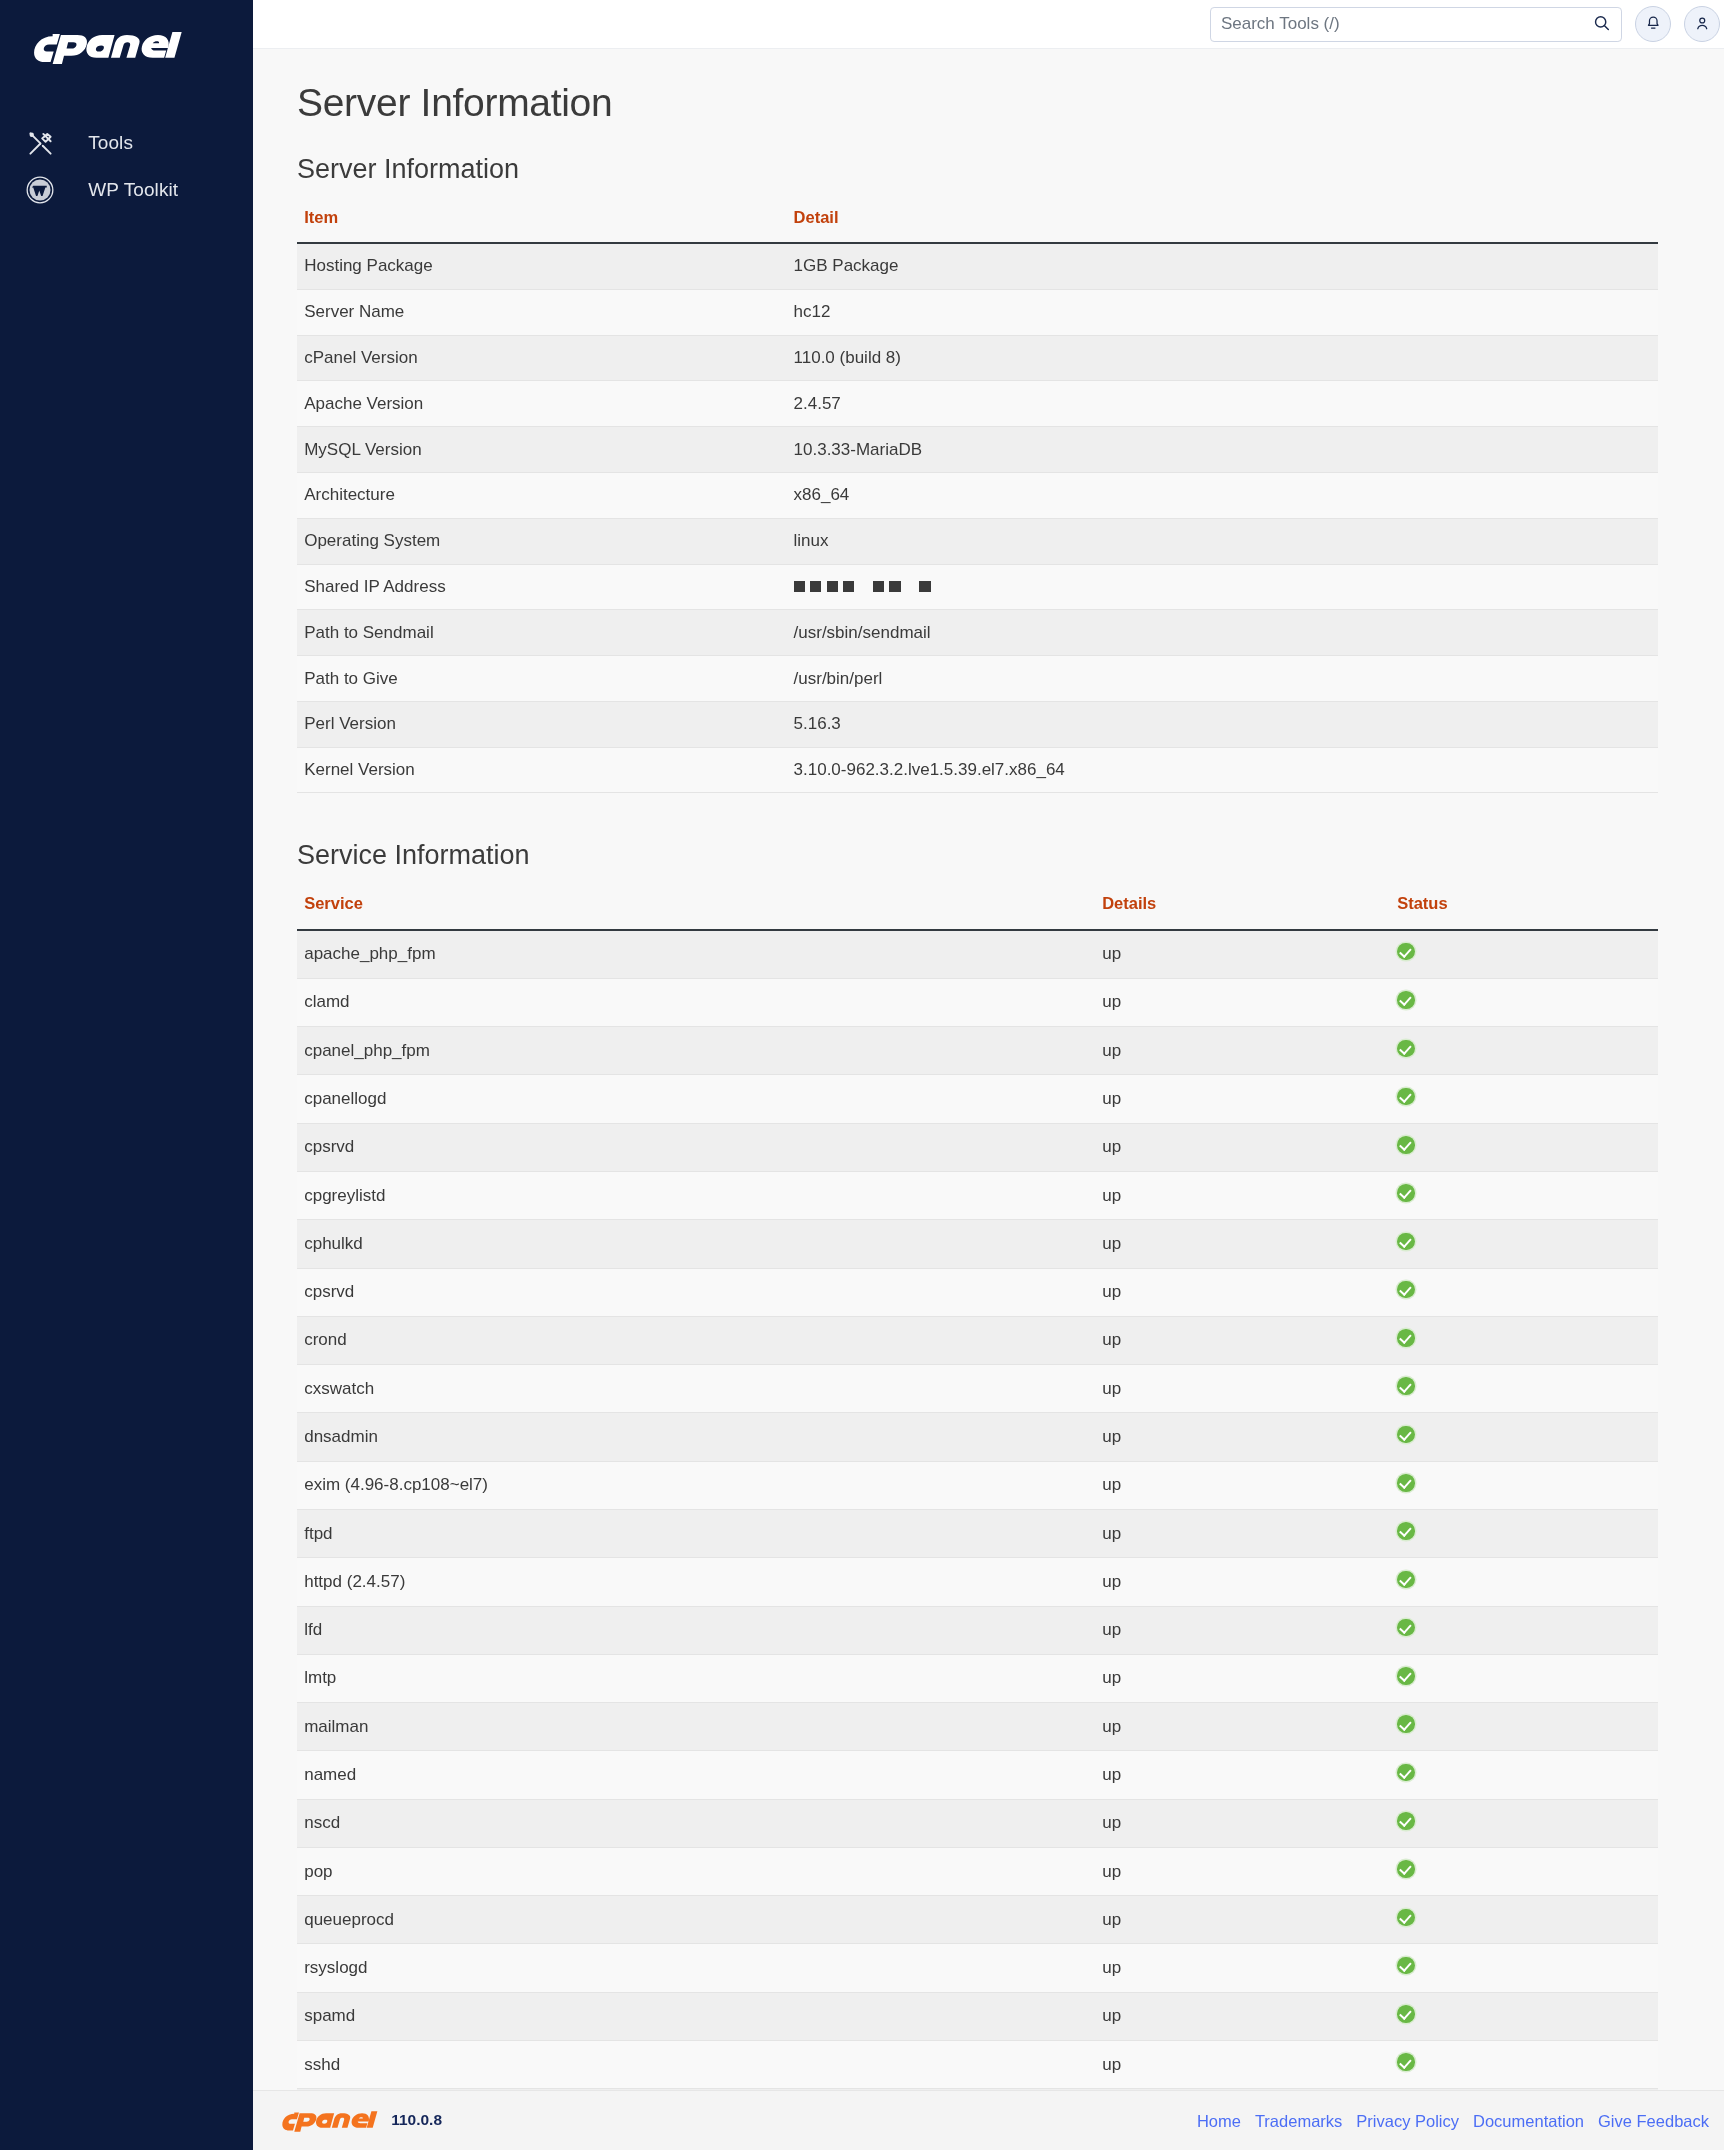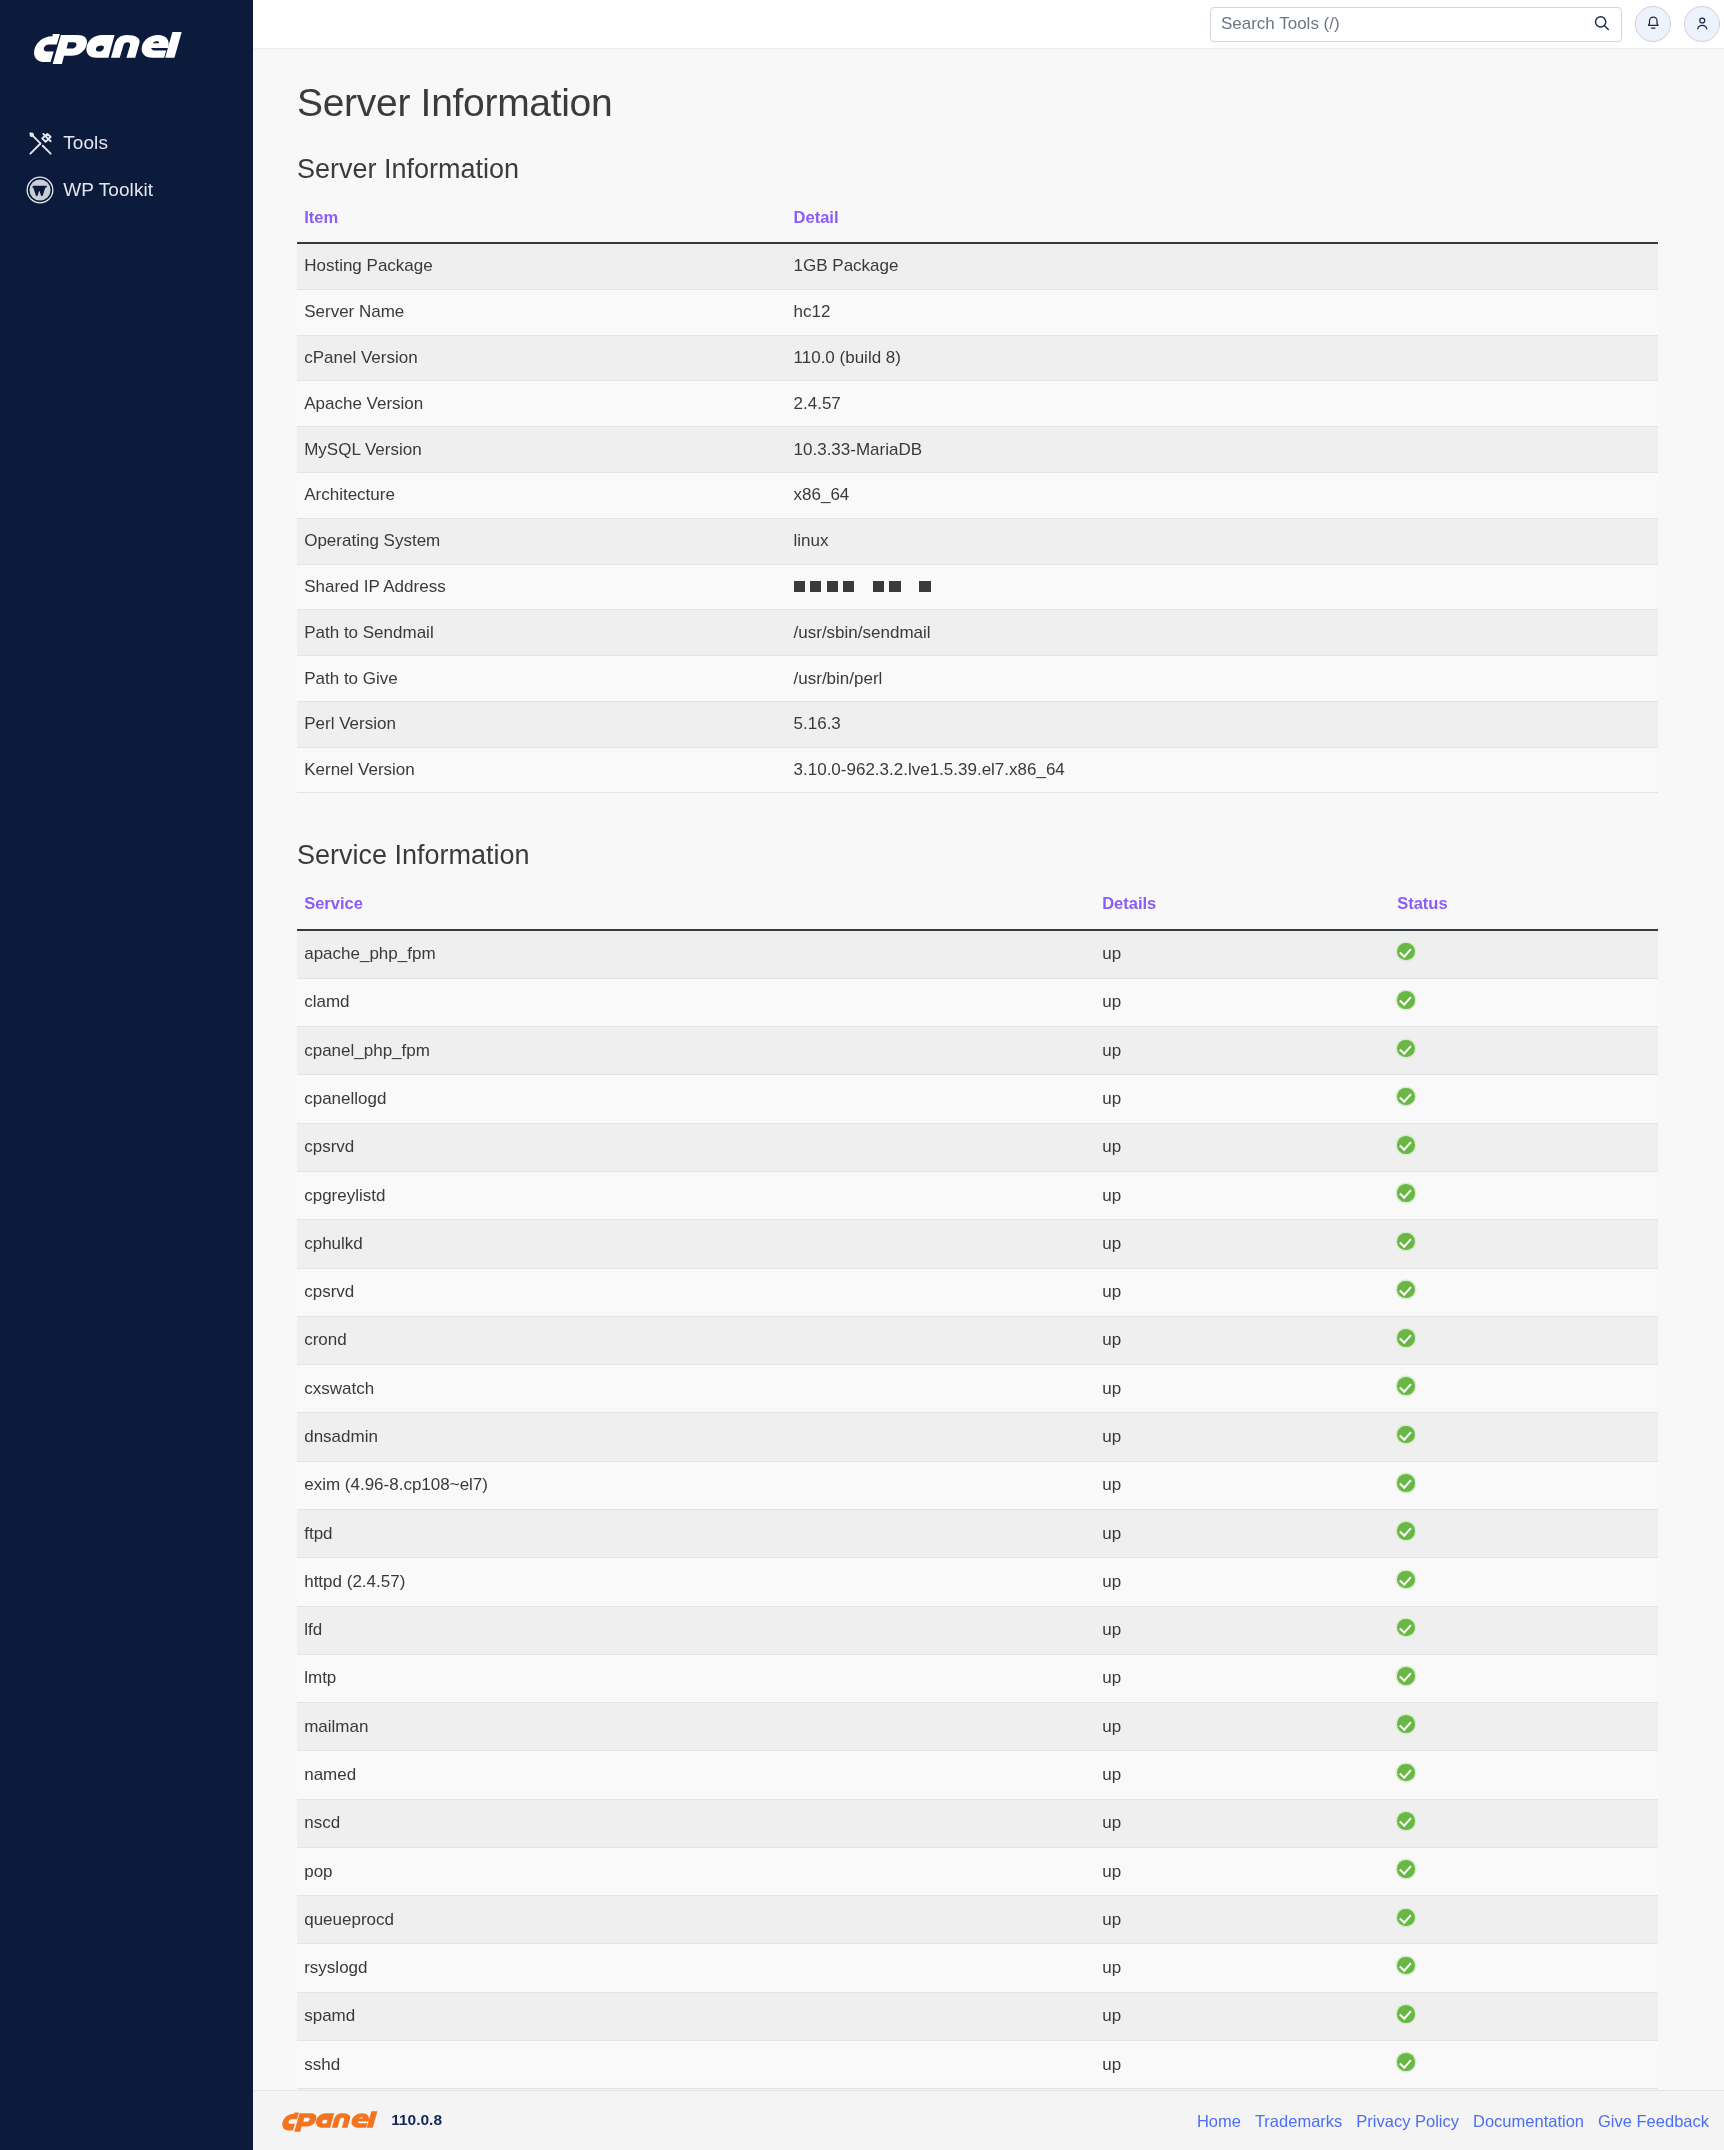--- a/index.html
+++ b/index.html
@@ -31,20 +31,21 @@
     height: 77px;
   }
   .brand svg { display: block; }
   .nav { margin-top: 25px; }
   .nav-item {
     display: flex;
     align-items: center;
     height: 47px;
     padding-left: 24px;
     cursor: pointer;
+    gap: 25px;
   }
   .nav-item .ico {
     width: 32px;
     min-width: 32px;
     display: flex;
     align-items: center;
     justify-content: center;
   }
   .nav-item .lbl {
     color: #e3e6ec;
@@ -129,21 +130,21 @@
 
   table.info {
     width: 1361px;
     border-collapse: collapse;
     table-layout: fixed;
   }
   table.info th {
     text-align: left;
     font-size: 16.5px;
     font-weight: bold;
-    color: #8b5cf6;
+    color: #c2410c;
     padding: 4.1px 0 15.5px 7.2px;
     border-bottom: 2.6px solid #333a40;
   }
   table.info td {
     font-size: 17px;
     color: #3a3a3a;
     padding: 12.4px 0 12.4px 7.2px;
     height: 39px;
     border-bottom: 0.5px solid #e4e4e4;
   }

